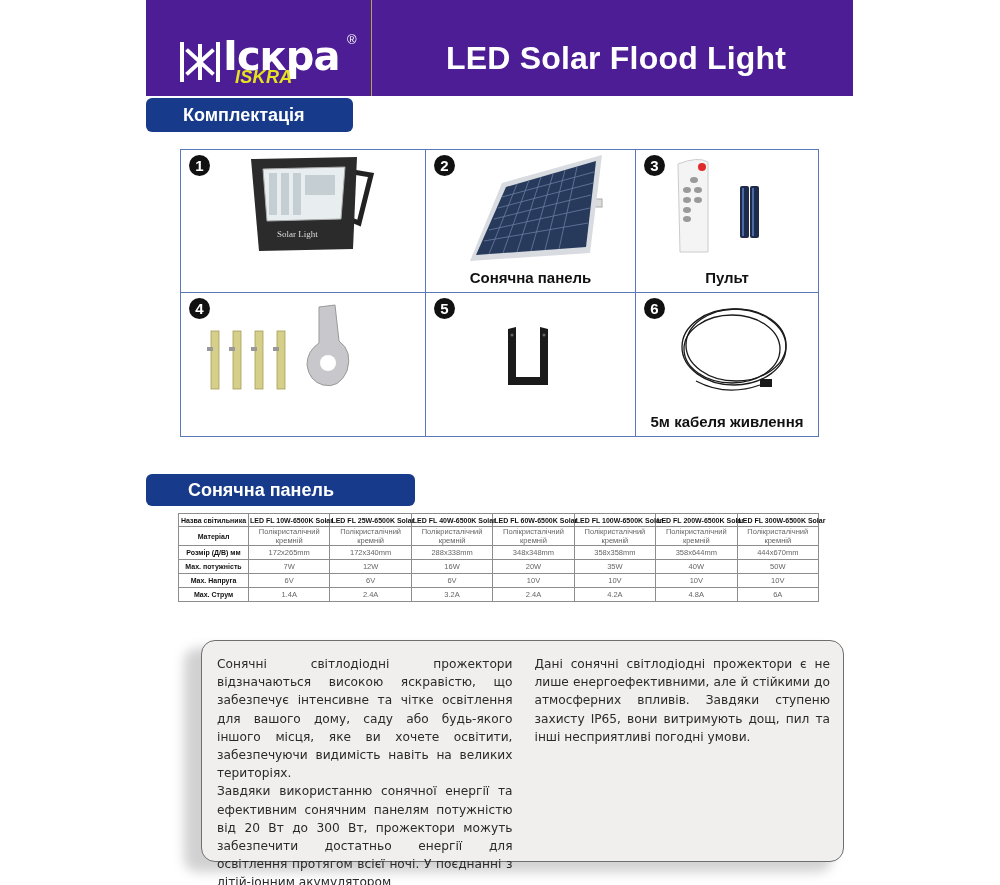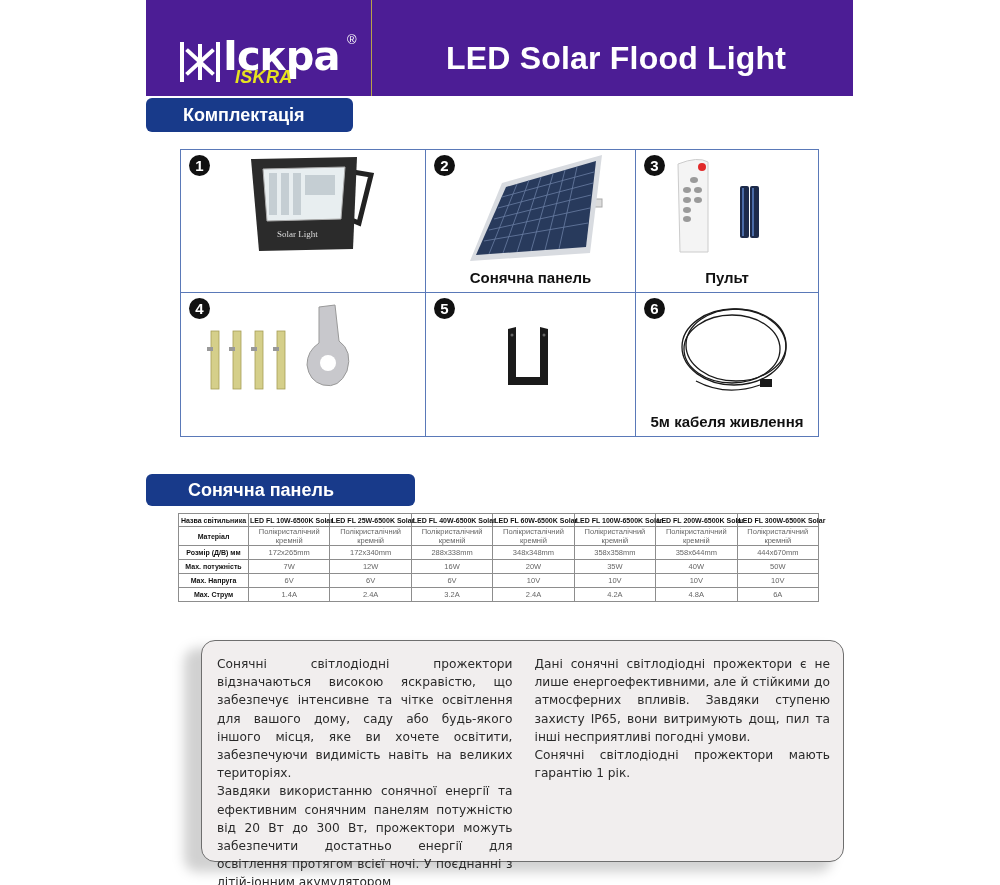--- a/index.html
+++ b/index.html
@@ -314,15 +314,14 @@
 </table>
 
 <div class="desc-shadow"></div>
 <div class="desc-box">
   <div class="desc-col">
     <p>Сонячні світлодіодні прожектори відзначаються високою яскравістю, що забезпечує інтенсивне та чітке освітлення для вашого дому, саду або будь-якого іншого місця, яке ви хочете освітити, забезпечуючи видимість навіть на великих територіях.</p>
     <p>Завдяки використанню сонячної енергії та ефективним сонячним панелям потужністю від 20 Вт до 300 Вт, прожектори можуть забезпечити достатньо енергії для освітлення протягом всієї ночі. У поєднанні з літій-іонним акумулятором</p>
   </div>
   <div class="desc-col">
     <p>Дані сонячні світлодіодні прожектори є не лише енергоефективними, але й стійкими до атмосферних впливів. Завдяки ступеню захисту IP65, вони витримують дощ, пил та інші несприятливі погодні умови.</p>
-    <p>Сонячні світлодіодні прожектори мають гарантію 1 рік.</p>
   </div>
 </div>
 
 </body></html>

